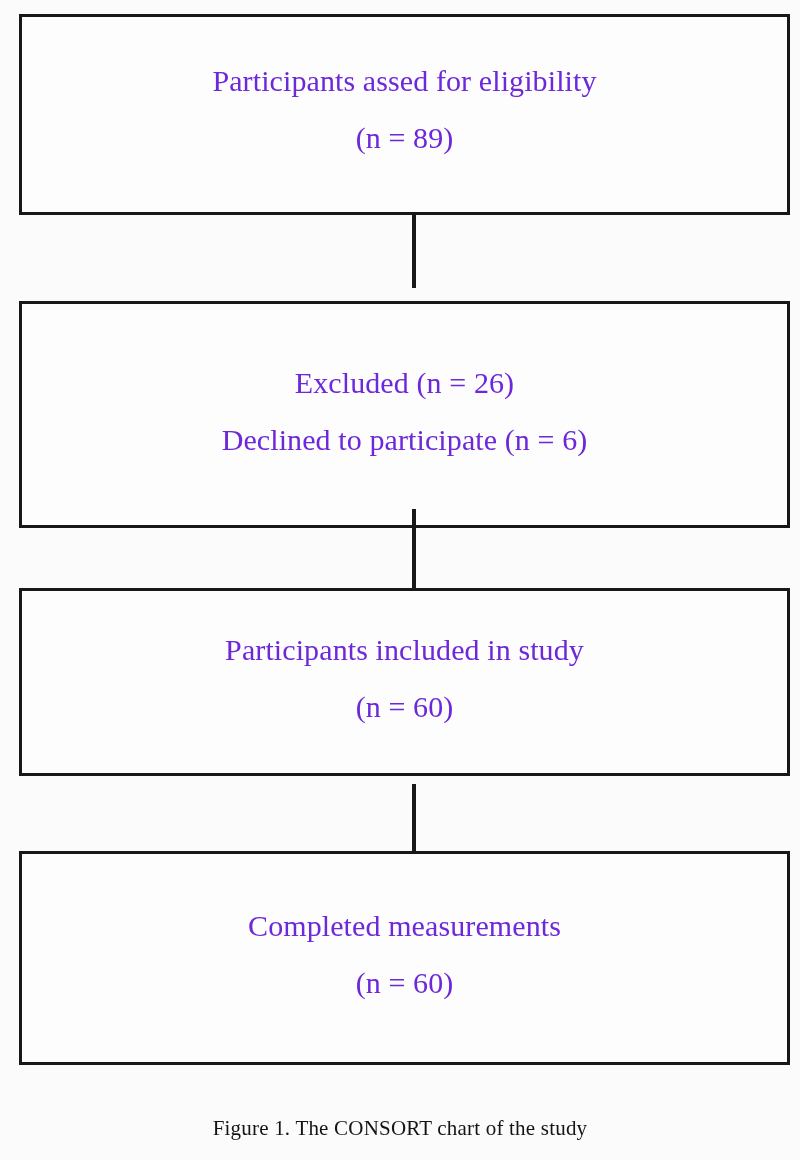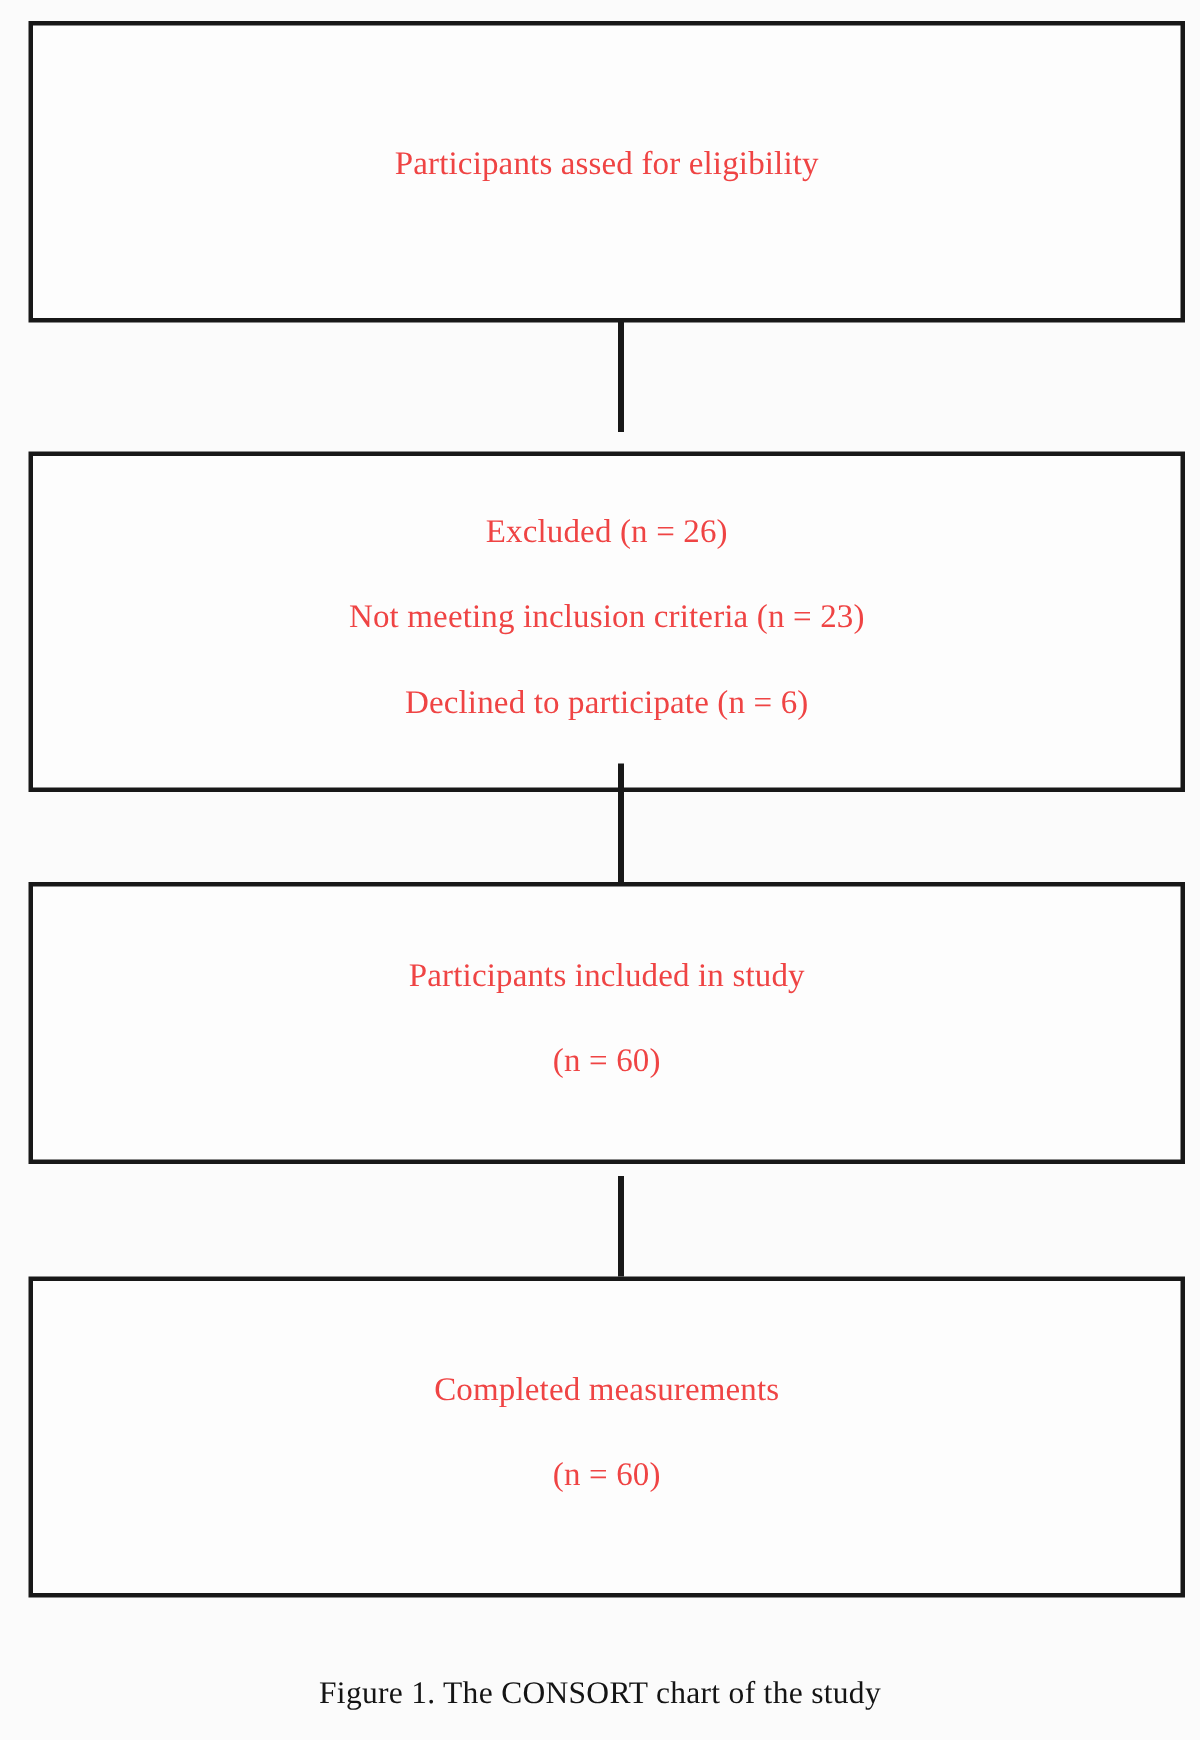--- a/index.html
+++ b/index.html
@@ -42,23 +42,23 @@
 
   .box-lines {
     display: flex;
     flex-direction: column;
     align-items: center;
     width: 100%;
   }
 
   .box-line {
     font-family: "Liberation Serif", "DejaVu Serif", serif;
-    font-size: 22px;
+    font-size: 30px;
     line-height: 57px;
-    color: #ef4444;
+    color: #6d28d9;
     text-align: left;
     white-space: nowrap;
     letter-spacing: 0.1px;
   }
 
   
   .flow-box-1 .box-lines { transform: translateY(-6px); }
   .flow-box-2 .box-lines { transform: translateY(-4px); }
   .flow-box-3 .box-lines { transform: translateY(-4px); }
   .flow-box-4 .box-lines { transform: translateY(-4px); }
@@ -90,29 +90,29 @@
   }
 </style>
 </head>
 <body>
 
 <div id="figure-canvas">
 
   <div class="flow-box flow-box-1">
     <div class="box-lines">
       <div class="box-line">Participants assed for eligibility</div>
+      <div class="box-line">(n = 89)</div>
     </div>
   </div>
 
   <div class="connector connector-1"></div>
 
   <div class="flow-box flow-box-2">
     <div class="box-lines">
       <div class="box-line">Excluded (n = 26)</div>
-      <div class="box-line">Not meeting inclusion criteria (n = 23)</div>
       <div class="box-line">Declined to participate (n = 6)</div>
     </div>
   </div>
 
   <div class="connector connector-2"></div>
 
   <div class="flow-box flow-box-3">
     <div class="box-lines">
       <div class="box-line">Participants included in study</div>
       <div class="box-line">(n = 60)</div>

